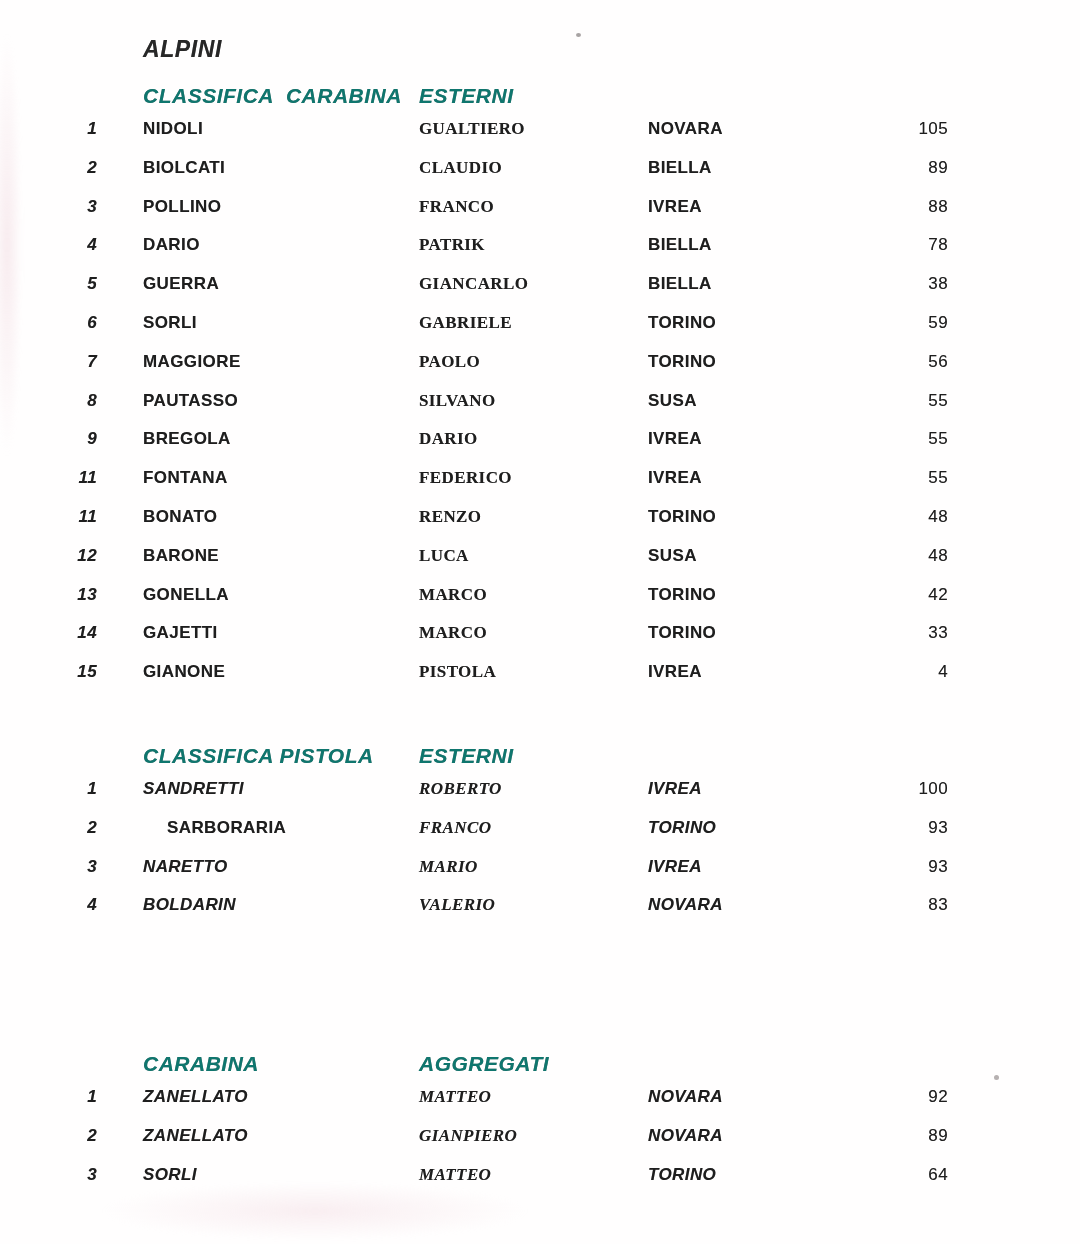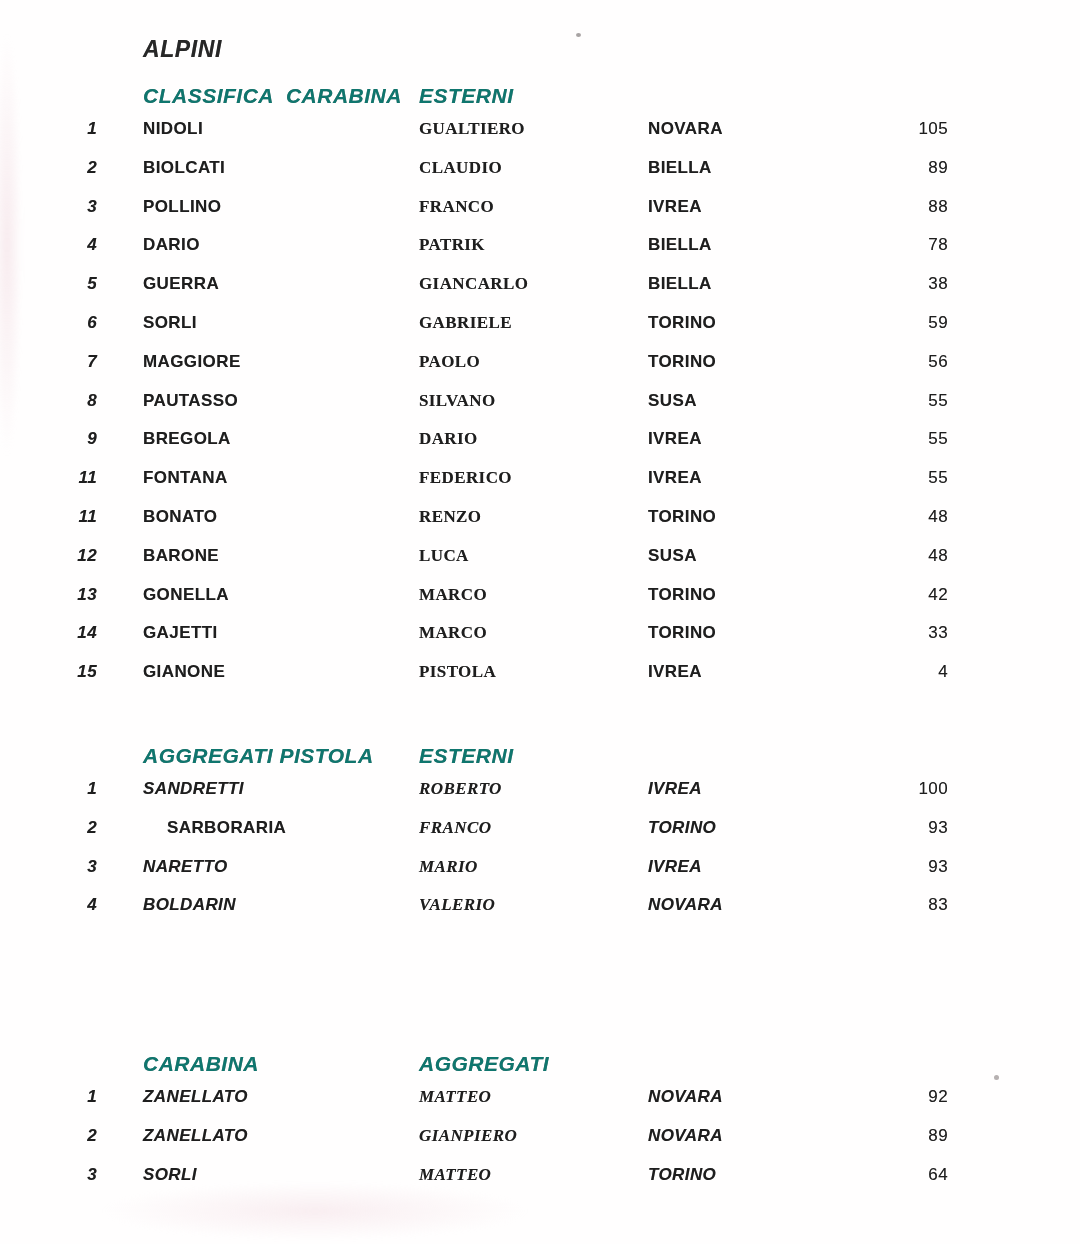--- a/index.html
+++ b/index.html
@@ -216,21 +216,21 @@
     <span class="rank-cell">15</span>
     <span class="surname-cell">GIANONE</span>
     <span class="first-name-cell">PISTOLA</span>
     <span class="city-cell">IVREA</span>
     <span class="score-cell">4</span>
   </div>
         </div>
   </section>
       <section class="list-section section-2 style-italic">
     <div class="section-heading">
-      <span class="heading-left">AGGREGATI PISTOLA</span>
+      <span class="heading-left">CLASSIFICA PISTOLA</span>
       <span class="heading-right">ESTERNI</span>
     </div>
     <div class="rows">
           <div class="row">
     <span class="rank-cell">1</span>
     <span class="surname-cell">SANDRETTI</span>
     <span class="first-name-cell">ROBERTO</span>
     <span class="city-cell">IVREA</span>
     <span class="score-cell">100</span>
   </div>

